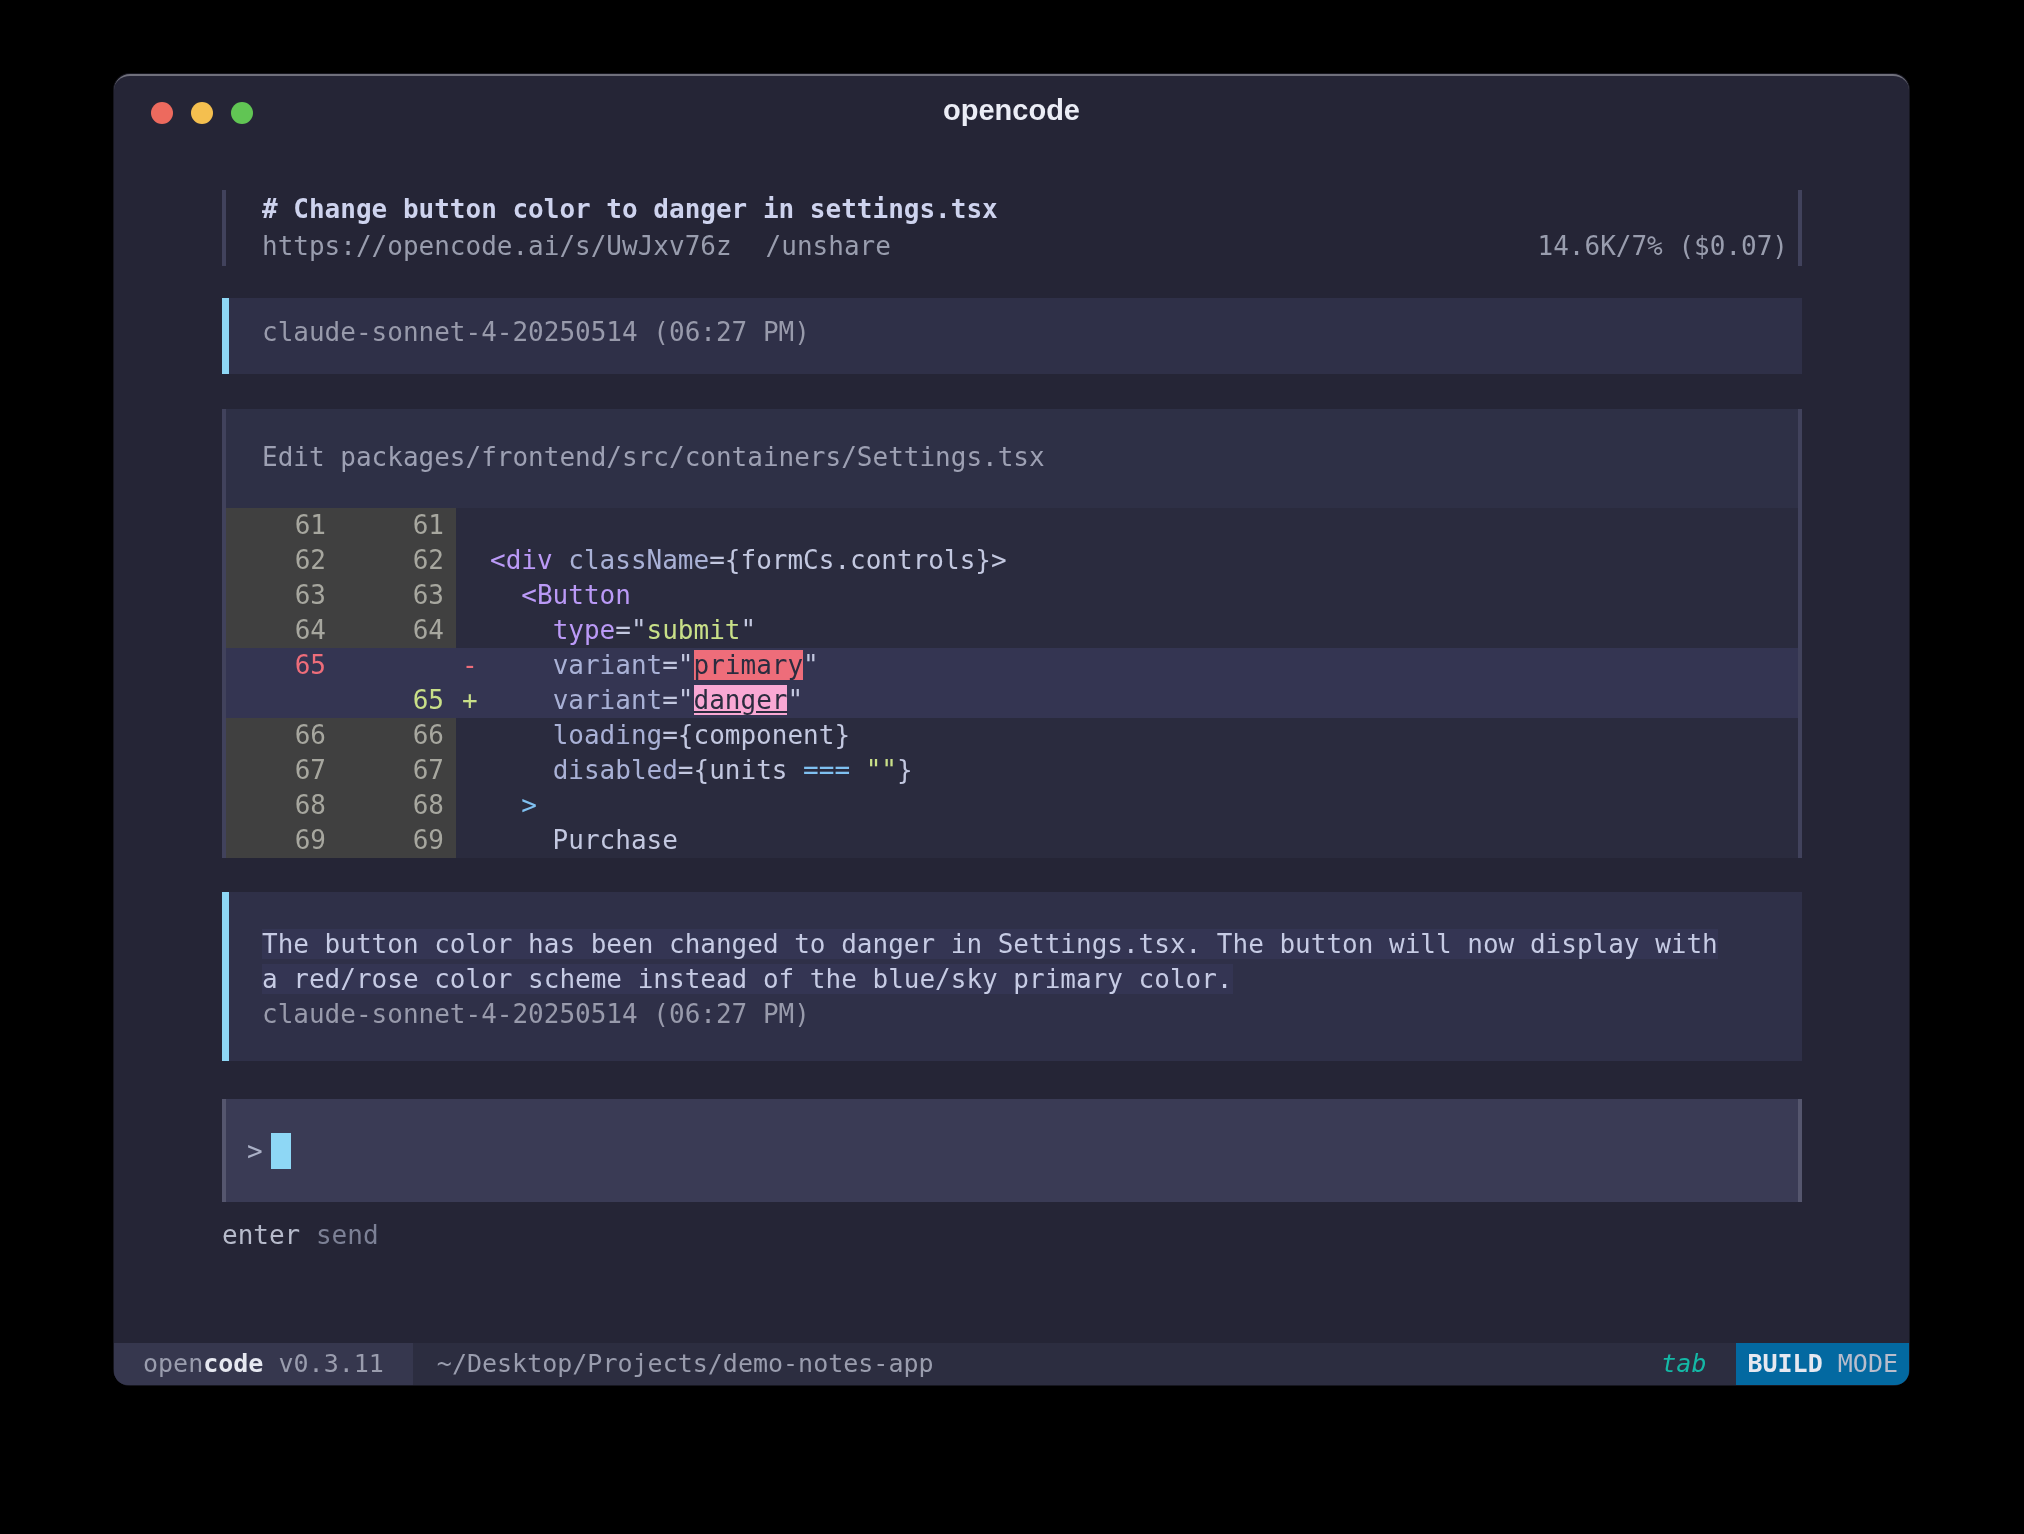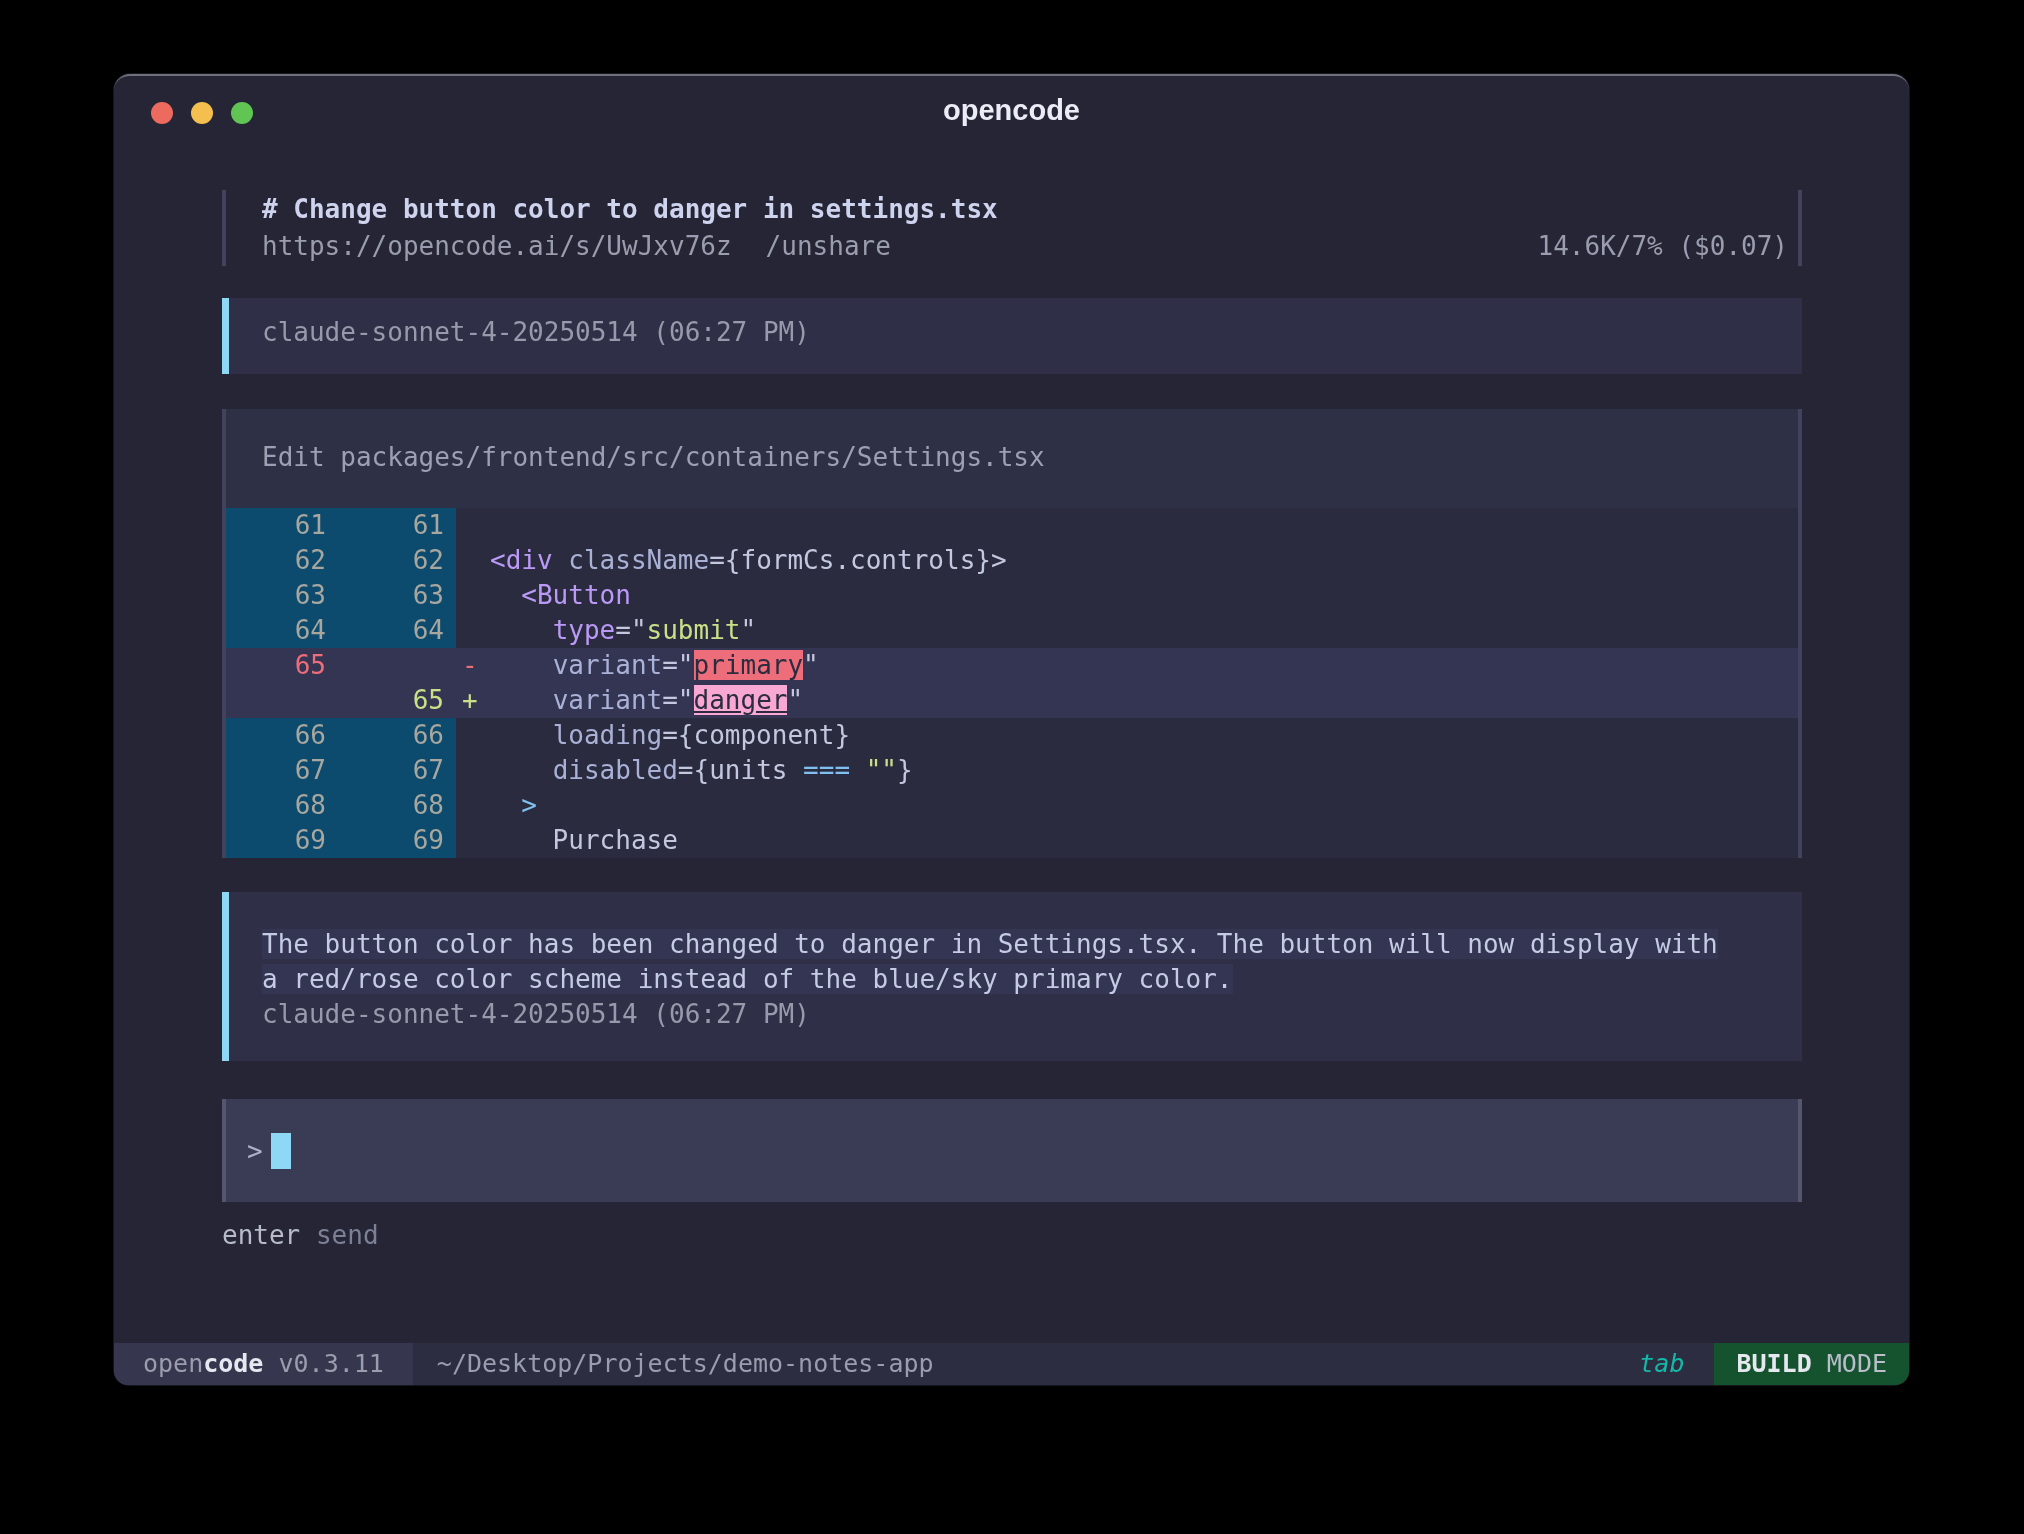--- a/index.html
+++ b/index.html
@@ -54,21 +54,21 @@
   .edit-block {
     margin-top:35px;
     border-left:4px solid #41425c; border-right:4px solid #41425c;
     background:#2e3046; padding-bottom:0;
   }
   .edit-header { padding:30px 0 33px 36px; line-height:36px; color:#9da0b3; }
 
   .diff { width:100%; }
   .diff-row { display:flex; height:35px; line-height:35px; background:#2a2b3e; }
   .diff-row.removed, .diff-row.added { background:#343552; }
-  .gut { display:flex; width:230px; background:#0c4a6e; flex:none; }
+  .gut { display:flex; width:230px; background:#404040; flex:none; }
   .removed .gut, .added .gut { background:transparent; }
   .oldn { width:100px; text-align:right; color:#a7a79f; white-space:pre; }
   .newn { width:118px; text-align:right; color:#a7a79f; white-space:pre; }
   .removed .oldn { color:#ee6d7a; }
   .added .newn { color:#c9e088; }
   .sign { width:34px; padding-left:6px; flex:none; }
   .removed .sign { color:#ee6d7a; }
   .added .sign { color:#c9e088; }
   .code { flex:1; white-space:pre; }
   .seg-plain { color:#c3c8e0; }
@@ -102,21 +102,21 @@
   }
   .statusbar .chip-left {
     background:#36374e; padding:0 29px; line-height:42px; border-bottom-left-radius:14px;
   }
   .sb-dim { color:#9a9dae; }
   .sb-bright { color:#e6e8f0; font-weight:bold; }
   .sb-cwd { margin-left:24px; line-height:42px; color:#9a9dae; }
   .sb-spacer { flex:1; }
   .sb-tab { line-height:42px; color:#14b8a6; margin-right:30px;font-style:italic; }
   .chip-right {
-    background:#14532d; padding:0 22px; line-height:42px; border-bottom-right-radius:14px;
+    background:#0369a1; padding:0 11px; line-height:42px; border-bottom-right-radius:14px;
   }
   .chip-right .mode-rest { color:#b9bdcc; font-weight:normal; }
 </style>
 </head>
 <body>
 
 <div class="window">
 
   <div class="titlebar">
     <div class="lights">

